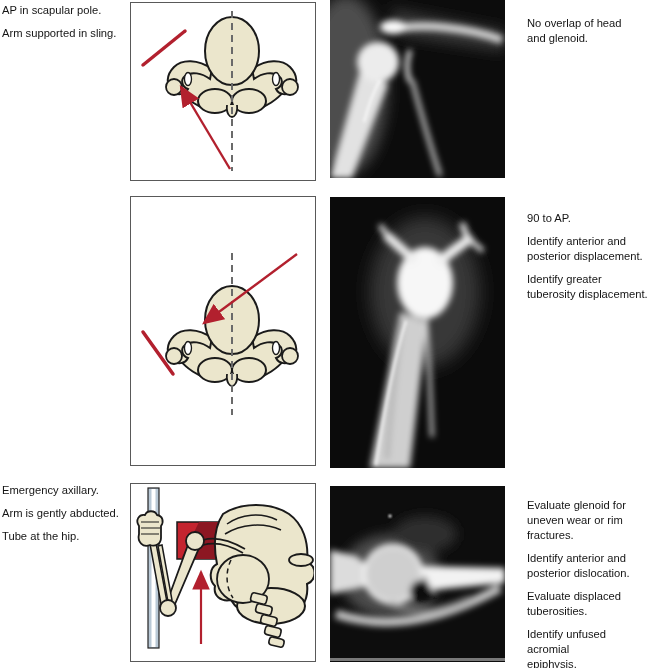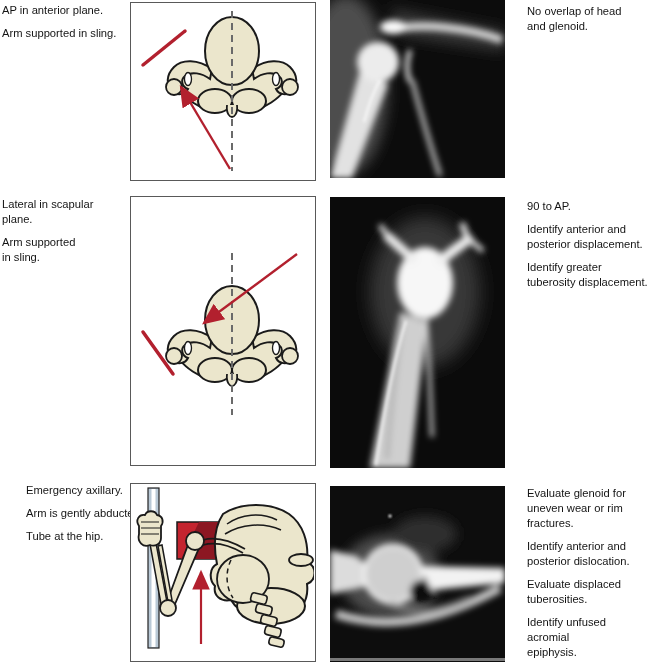--- a/index.html
+++ b/index.html
@@ -3,21 +3,21 @@
 <meta charset="utf-8">
 <style>
   html,body{margin:0;padding:0;background:#ffffff;}
   .page{
     position:relative;width:650px;height:668px;background:#ffffff;overflow:hidden;
     font-family:"Liberation Sans","DejaVu Sans",sans-serif;color:#141414;
   }
   .notes{position:absolute;font-size:11.2px;line-height:1.34;}
   .notes p{margin:0 0 8px 0;white-space:pre-line;}
   .notes.left{left:2px;width:122px;}
-  .notes.right{left:527px;width:123px;}
+  .notes.right{left:527px;width:123px;margin-top:12px;}
   .panel{position:absolute;}
   .drawbox{background:#ffffff;border:1.5px solid #595959;box-sizing:border-box;}
   .xray{background:#0c0c0c;}
   svg{display:block;}
   .defs-holder{position:absolute;width:0;height:0;overflow:hidden;}
 </style>
 </head>
 <body>
 
 <div class="page">
@@ -34,21 +34,21 @@
           <circle cx="46" cy="70" r="8" fill="#ebe6cc" stroke="#1a1a1a" stroke-width="1.8"></circle>
           <ellipse cx="60" cy="62" rx="3.5" ry="6.5" fill="#ffffff" stroke="#1a1a1a" stroke-width="1.3"></ellipse>
         </g>
         <use href="#wingL" transform="translate(208,0) scale(-1,1)"></use>
         <ellipse cx="104" cy="34" rx="27" ry="34" fill="#ebe6cc" stroke="#1a1a1a" stroke-width="2"></ellipse>
       </g>
     </defs>
   </svg>
 
   <div class="notes left" style="top:3px;">
-    <p>AP in anterior plane.</p>
+    <p>AP in scapular pole.</p>
     <p>Arm supported in sling.</p>
   </div>
 
   <div class="panel drawbox" style="left:130px;top:2px;width:186px;height:179px;">
     <svg width="183" height="176" viewBox="0 0 183 176">
       <defs>
         <marker id="m1" markerWidth="11" markerHeight="9" refX="8" refY="4" orient="auto">
           <path d="M0,0 L9,4 L0,8 Z" fill="#b2202e"></path>
         </marker>
       </defs>
@@ -89,26 +89,20 @@
         <path d="M34,122 C40,100 44,90 50,80" stroke="#ffffff" stroke-width="2" fill="none" opacity="0.8"></path>
       </g>
     </svg>
   </div>
 
   <div class="notes right" style="top:4px;">
     <p>No overlap of head
 and glenoid.</p>
   </div>
 
-  <div class="notes left" style="top:197px;">
-    <p>Lateral in scapular
-plane.</p>
-    <p>Arm supported
-in sling.</p>
-  </div>
 
   <div class="panel drawbox" style="left:130px;top:196px;width:186px;height:270px;">
     <svg width="183" height="267" viewBox="0 0 183 267">
       <defs>
         <marker id="m2" markerWidth="11" markerHeight="9" refX="8" refY="4" orient="auto">
           <path d="M0,0 L9,4 L0,8 Z" fill="#b2202e"></path>
         </marker>
       </defs>
       <use href="#torsoDef" transform="translate(-3,89)"></use>
       <line x1="101" y1="56" x2="101" y2="218" stroke="#6a6a6a" stroke-width="2" stroke-dasharray="7 5"></line>
@@ -152,21 +146,21 @@
   </div>
 
   <div class="notes right" style="top:199px;">
     <p>90 to AP.</p>
     <p>Identify anterior and
 posterior displacement.</p>
     <p>Identify greater
 tuberosity displacement.</p>
   </div>
 
-  <div class="notes left" style="top:483px;margin-left:24px;">
+  <div class="notes left" style="top:483px;">
     <p>Emergency axillary.</p>
     <p>Arm is gently abducted.</p>
     <p>Tube at the hip.</p>
   </div>
 
   <div class="panel drawbox" style="left:130px;top:483px;width:186px;height:179px;">
     <svg width="183" height="176" viewBox="0 0 183 176">
       <defs>
         <marker id="m3" markerWidth="11" markerHeight="9" refX="8" refY="4" orient="auto">
           <path d="M0,0 L9,4 L0,8 Z" fill="#b2202e"></path>

